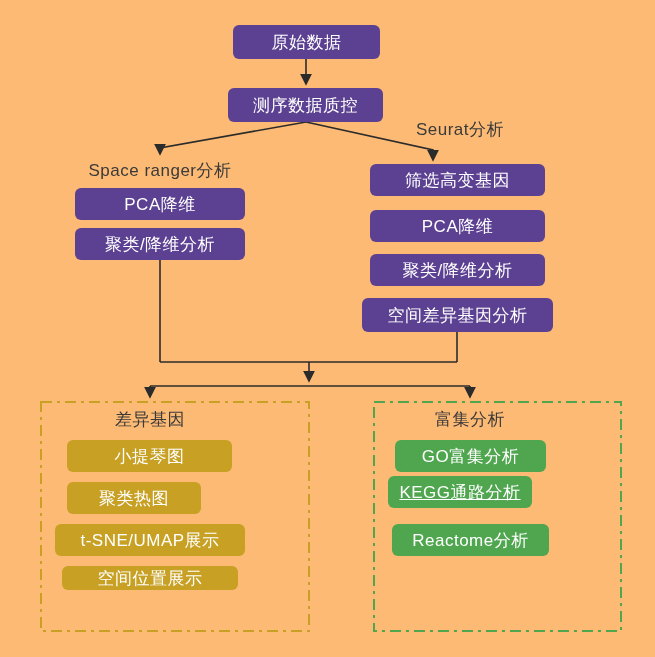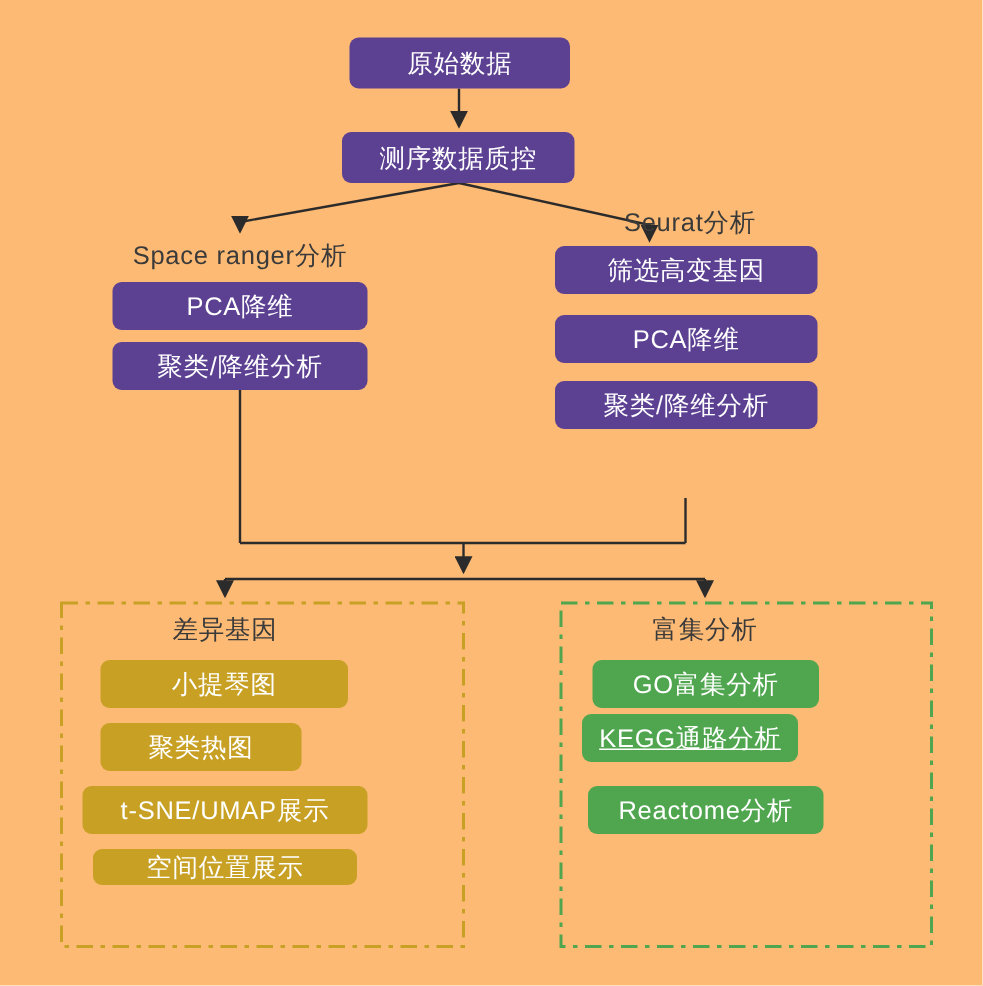--- a/index.html
+++ b/index.html
@@ -71,29 +71,30 @@
     <line x1="150" y1="386" x2="150" y2="397" stroke="#2b2b2b" stroke-width="1.6" marker-end="url(#arrow)"></line>
     <line x1="470" y1="386" x2="470" y2="397" stroke="#2b2b2b" stroke-width="1.6" marker-end="url(#arrow)"></line>
 
     <rect x="41" y="402" width="268" height="229" fill="none" stroke="#c7a024" stroke-width="2" stroke-dasharray="11 5 3 5"></rect>
     <rect x="374" y="402" width="247" height="229" fill="none" stroke="#4fa64f" stroke-width="2" stroke-dasharray="11 5 3 5"></rect>
   </svg>
 
   <div class="node purple" style="left:233px; top:25px; width:147px; height:34px;">原始数据</div>
   <div class="node purple" style="left:228px; top:88px; width:155px; height:34px;">测序数据质控</div>
 
-  <div class="branch-label" style="left:405px; top:116px; width:110px; height:26px;margin-top:19px;">Seurat分析</div>
+  <div class="branch-label" style="left:405px; top:116px; width:110px; height:26px;">Seurat分析</div>
   <div class="branch-label" style="left:78px; top:157px; width:164px; height:26px;">Space ranger分析</div>
 
   <div class="node purple" style="left:75px; top:188px; width:170px; height:32px;">PCA降维</div>
   <div class="node purple" style="left:75px; top:228px; width:170px; height:32px;">聚类/降维分析</div>
 
   <div class="node purple" style="left:370px; top:164px; width:175px; height:32px;">筛选高变基因</div>
   <div class="node purple" style="left:370px; top:210px; width:175px; height:32px;">PCA降维</div>
   <div class="node purple" style="left:370px; top:254px; width:175px; height:32px;">聚类/降维分析</div>
+  <div class="node purple" style="left:362px; top:298px; width:191px; height:34px;">空间差异基因分析</div>
 
   <div class="group-title" style="left:70px; top:406px; width:160px; height:26px;">差异基因</div>
   <div class="node gold" style="left:67px; top:440px; width:165px; height:32px;">小提琴图</div>
   <div class="node gold" style="left:67px; top:482px; width:134px; height:32px;">聚类热图</div>
   <div class="node gold" style="left:55px; top:524px; width:190px; height:32px;">t-SNE/UMAP展示</div>
   <div class="node gold" style="left:62px; top:566px; width:176px; height:24px;">空间位置展示</div>
 
   <div class="group-title" style="left:390px; top:406px; width:160px; height:26px;">富集分析</div>
   <div class="node green" style="left:395px; top:440px; width:151px; height:32px;">GO富集分析</div>
   <div class="node green" style="left:388px; top:476px; width:144px; height:32px;text-decoration:underline;">KEGG通路分析</div>

